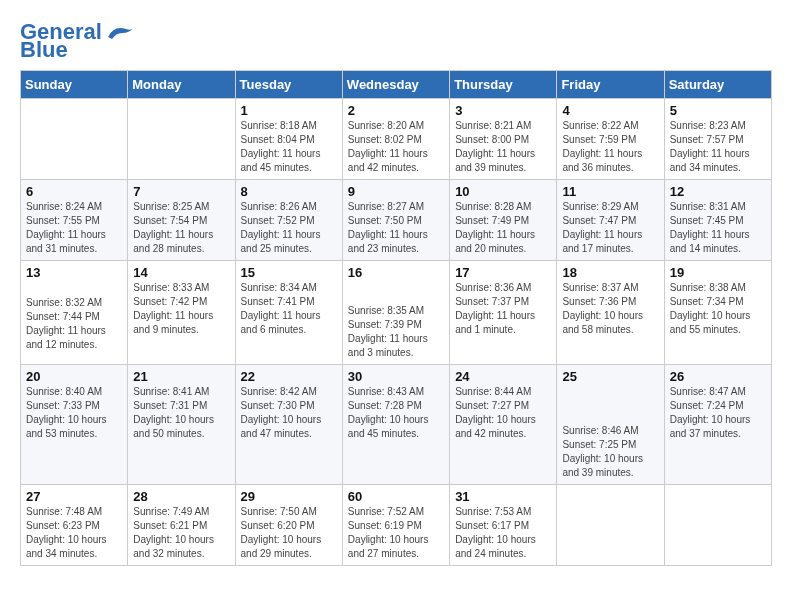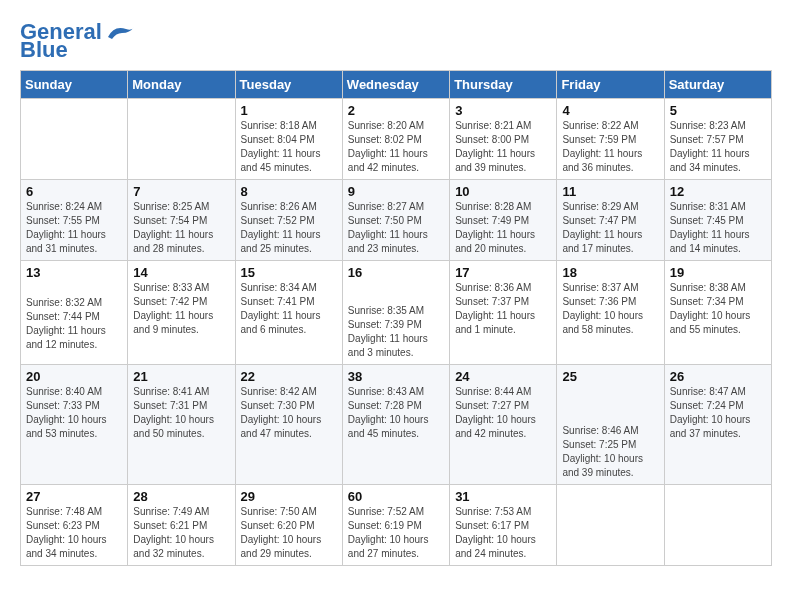--- a/index.html
+++ b/index.html
@@ -257,21 +257,21 @@
 Sunset: 7:31 PM
 Daylight: 10 hours and 50 minutes.</div>
         </td>
         <td>
           <span class="day-number">22</span>
           <div class="day-info" style="white-space: pre-line;">Sunrise: 8:42 AM
 Sunset: 7:30 PM
 Daylight: 10 hours and 47 minutes.</div>
         </td>
         <td>
-          <span class="day-number">38</span>
+          <span class="day-number">30</span>
           <div class="day-info" style="white-space: pre-line;">Sunrise: 8:43 AM
 Sunset: 7:28 PM
 Daylight: 10 hours and 45 minutes.</div>
         </td>
         <td>
           <span class="day-number">24</span>
           <div class="day-info" style="white-space: pre-line;">Sunrise: 8:44 AM
 Sunset: 7:27 PM
 Daylight: 10 hours and 42 minutes.</div>
         </td>

